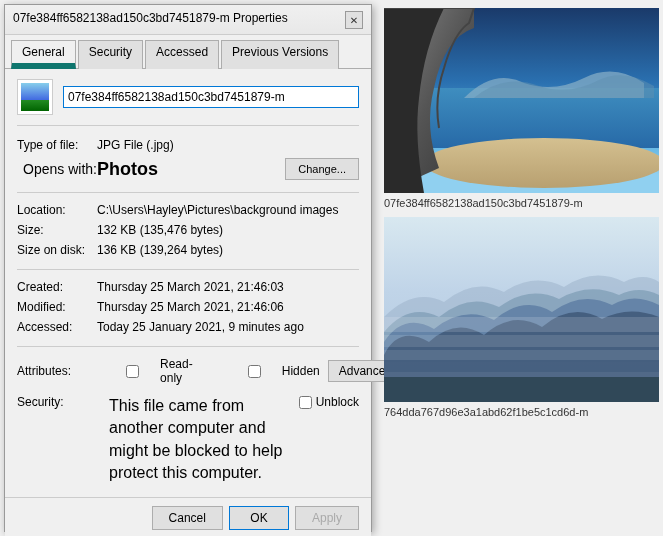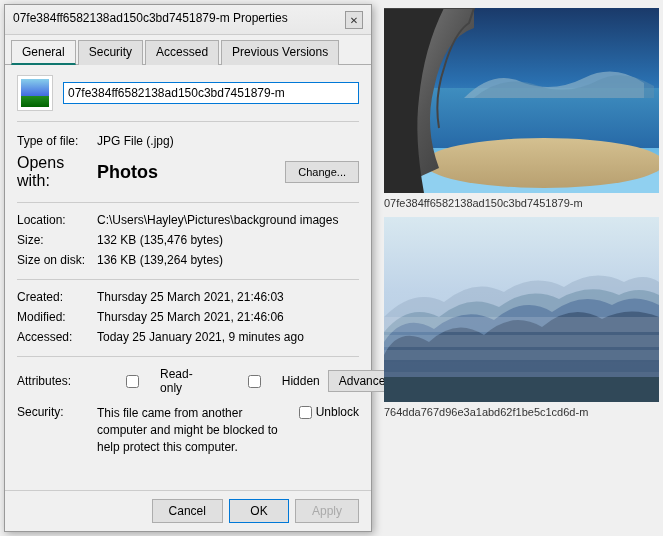--- a/index.html
+++ b/index.html
@@ -76,21 +76,21 @@
       background: #e0e0e0;
       cursor: pointer;
       font-size: 12px;
       margin-right: 2px;
       position: relative;
       bottom: -1px;
     }
 
     .tab.active {
       background: #f0f0f0;
-      border-bottom: 2px solid #0f766e;
+      border-bottom: 6px solid #0f766e;
       z-index: 1;
     }
 
     
     .content {
       padding: 10px 12px;
       flex: 1;
       display: flex;
       flex-direction: column;
       gap: 0;
@@ -179,21 +179,22 @@
     
     .opens-with-row {
       display: flex;
       align-items: center;
       padding: 2px 0;
       margin-bottom: 2px;
     }
 
     .opens-with-label {
       width: 80px;
-      font-size: 16px;
+      font-size: 14px;
+      text-align: right;
     }
 
     .opens-with-app {
       flex: 1;
       font-size: 18px;
       font-weight: bold;
     }
 
     .change-btn {
       padding: 2px 12px;
@@ -249,22 +250,23 @@
     }
 
     .security-label {
       width: 80px;
       font-size: 12px;
       flex-shrink: 0;
     }
 
     .security-content {
       flex: 1;
-      font-size: 12px;
+      font-size: 16px;
       line-height: 1.4;
+      margin-left: 12px;
     }
 
     .unblock-area {
       display: flex;
       flex-direction: column;
       align-items: flex-start;
       margin-left: 8px;
     }
 
     .unblock-checkbox-row {

